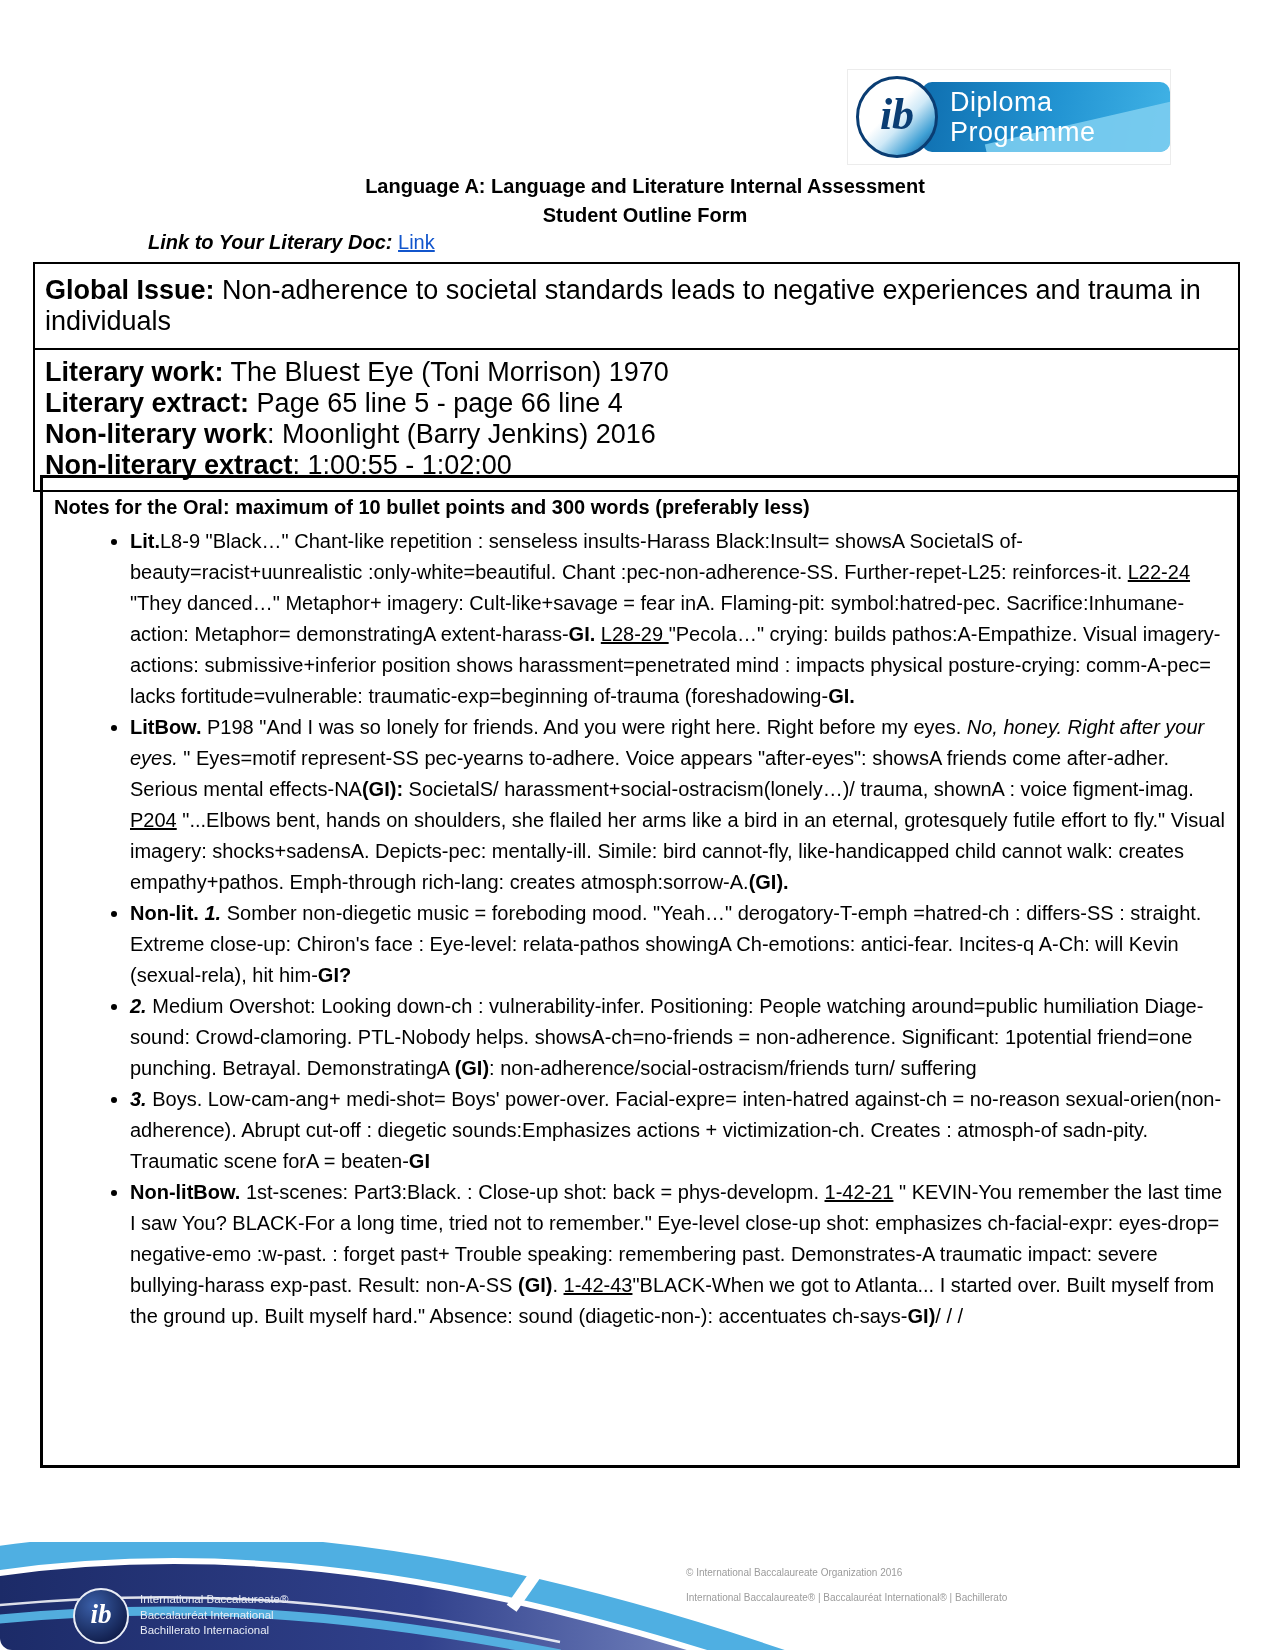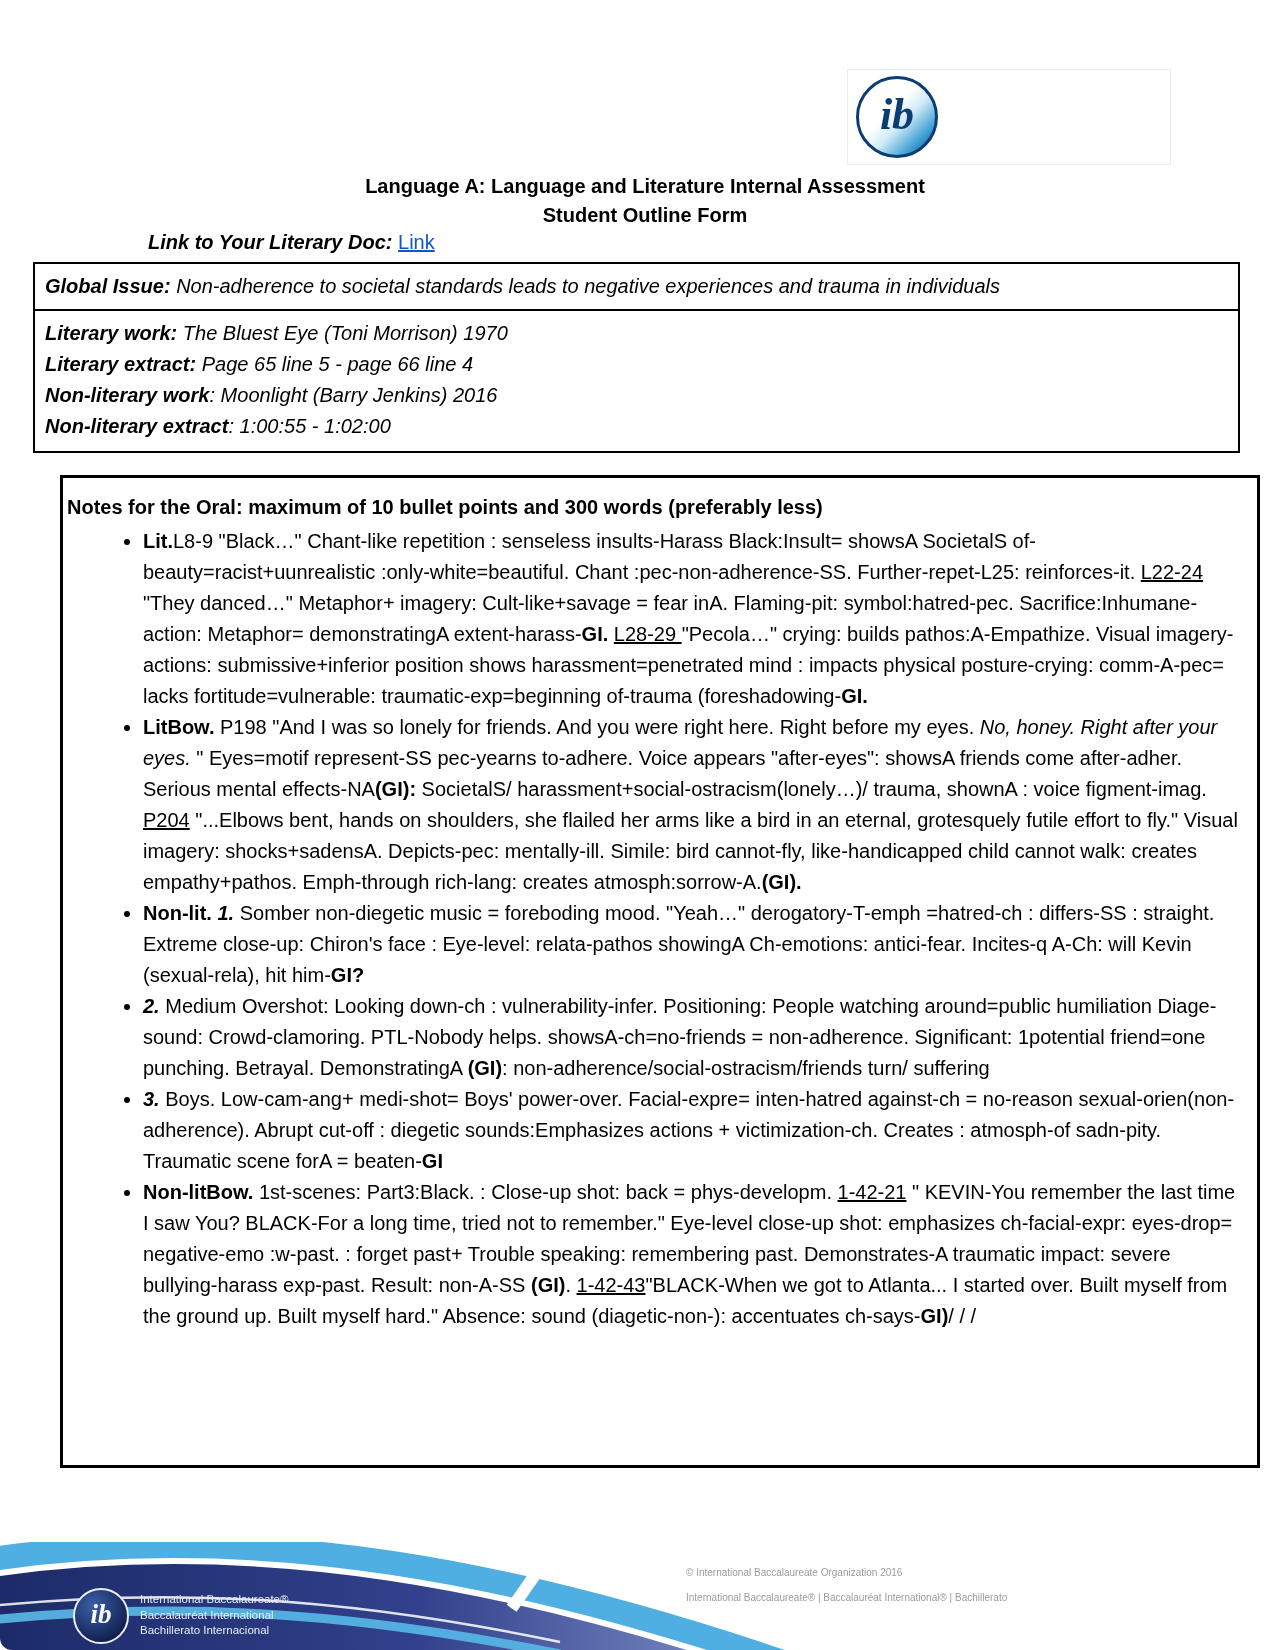--- a/index.html
+++ b/index.html
@@ -23,28 +23,28 @@
 
   
   .doc-title{position:absolute;left:0;top:172px;width:1290px;text-align:center;
              font-weight:bold;font-size:20px;line-height:29px;}
   .planning{position:absolute;left:148px;top:231px;font-size:20px;}
   .planning .label{font-weight:bold;font-style:italic;}
   .planning a{color:#1155cc;text-decoration:underline;}
 
   
   .info-table{position:absolute;left:33px;top:262px;width:1207px;box-sizing:border-box;}
-  .cell{border:2px solid #000;box-sizing:border-box;font-size:20px;font-style:italic;}
+  .cell{border:2px solid #000;box-sizing:border-box;font-size:27px;}
   .cell-global{padding:11px 10px;}
   .cell-works{border-top:none;padding:7px 10px 9px;line-height:31px;}
   .lbl{font-weight:bold;}
 
   
   .notes-box{position:absolute;left:40px;top:475px;width:1200px;height:993px;border:3px solid #000;
-             box-sizing:border-box;padding:14px 12px 0 4px;font-size:20px;overflow:hidden;margin-left:20px;}
+             box-sizing:border-box;padding:14px 12px 0 11px;font-size:20px;overflow:hidden;}
   .notes-heading{font-weight:bold;line-height:30px;}
   ul.notes-list{margin:4px 0 0;padding-left:76px;}
   ul.notes-list li{line-height:31px;}
   .b{font-weight:bold;}
   .i{font-style:italic;}
   .u{text-decoration:underline;}
 
   
   .footer-svg{position:absolute;left:0;bottom:0;width:850px;height:108px;}
   .footer-logo{position:absolute;left:73px;top:1588px;display:flex;align-items:flex-start;z-index:3;}
@@ -57,20 +57,24 @@
   .copyright{position:absolute;left:686px;top:1560px;color:#9b9b9b;font-size:10px;line-height:25px;}
 </style>
 </head>
 <body>
 
 <div class="page">
 
   <div class="logo-wrap">
     <div class="ib-circle">
       <span>ib</span>
+    </div>
+    <div class="dp-banner">
+      <div class="line">Diploma</div>
+      <div class="line">Programme</div>
     </div>
   </div>
 
   <div class="doc-title">
     <div>Language A: Language and Literature Internal Assessment</div>
     <div>Student Outline Form</div>
   </div>
 
   <div class="planning">
     <span class="label">Link to Your Literary Doc:</span>

